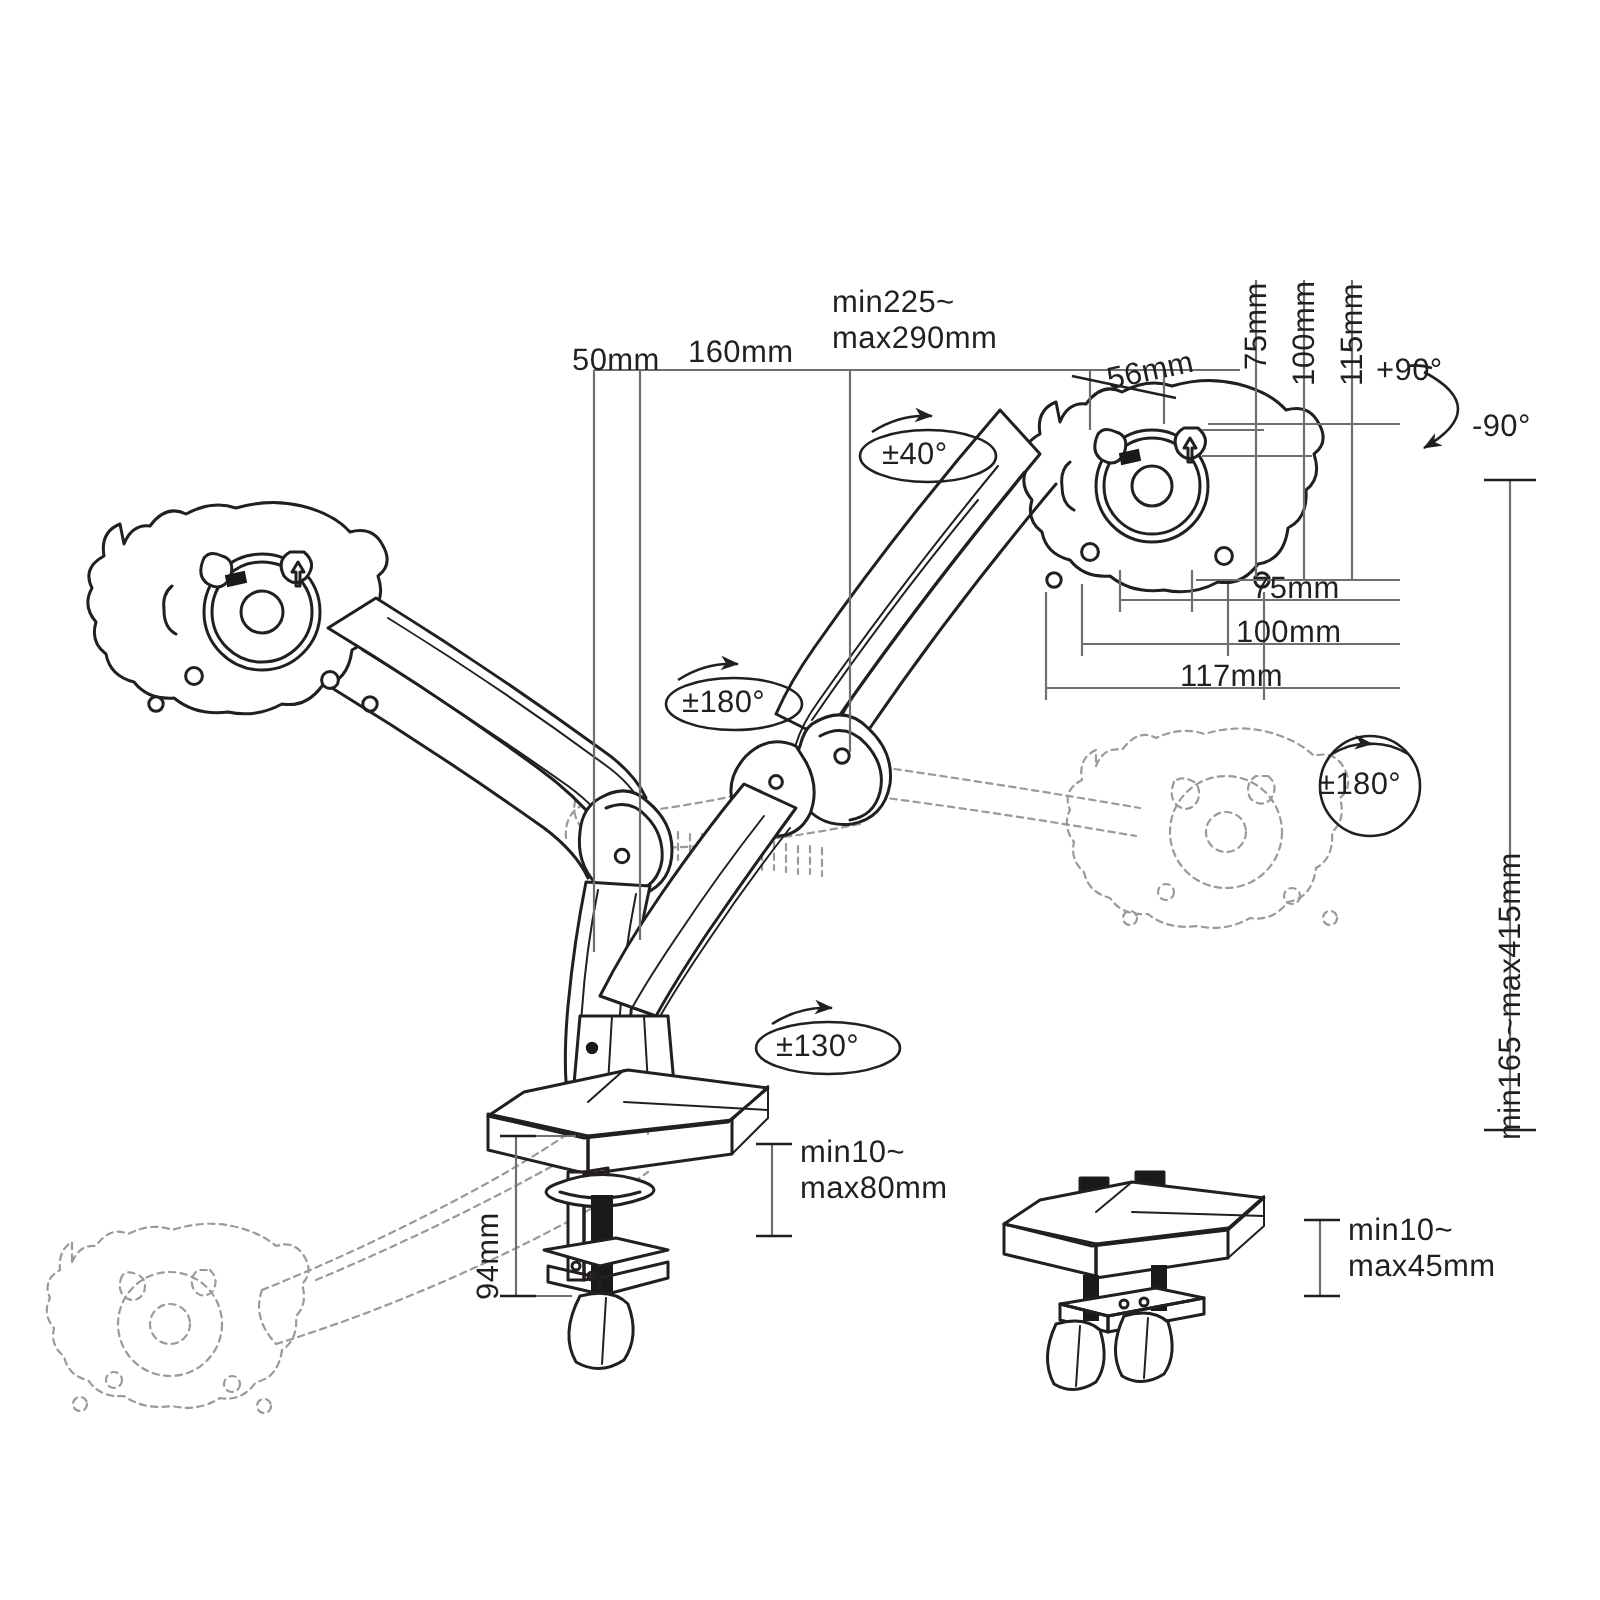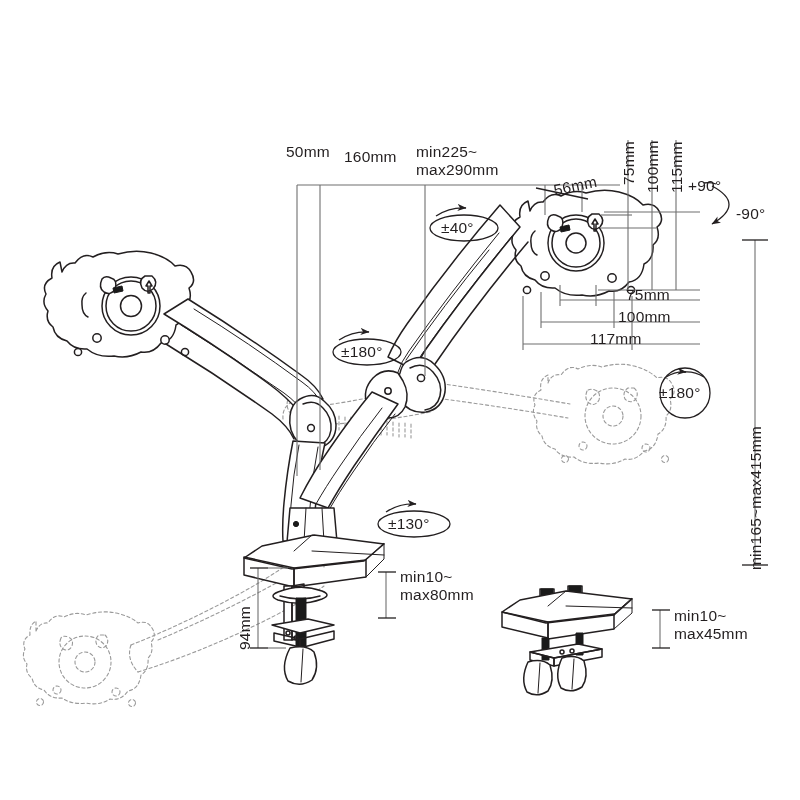--- a/index.html
+++ b/index.html
@@ -307,23 +307,23 @@
     </g>
 
     <g>
       <circle class="dimk" cx="685" cy="393" r="25"></circle>
       <path class="dimk" d="M666 377 q10 -6 20 -5" marker-end="url(#ahs)"></path>
       <path class="dimk" d="M704 377 q-10 -6 -20 -5"></path>
     </g>
 
   </svg>
 
-  <div class="lbl" style="left:286px;top:143px;">50mm</div>
-
-  <div class="lbl" style="left:344px;top:148px;text-align:right;">160mm</div>
+  <div class="lbl" style="left:286px;top:172px;">50mm</div>
+
+  <div class="lbl" style="left:344px;top:168px;text-align:right;">160mm</div>
 
   <div class="lbl" style="left:416px;top:143px;">min225~
 max290mm</div>
 
   <div class="lbl vert" style="left:552px;top:182px;transform:rotate(-12deg);">56mm</div>
 
   <div class="lbl vert" style="left:620px;top:185px;transform:rotate(-90deg);">75mm</div>
 
   <div class="lbl vert" style="left:644px;top:193px;transform:rotate(-90deg);">100mm</div>
 

